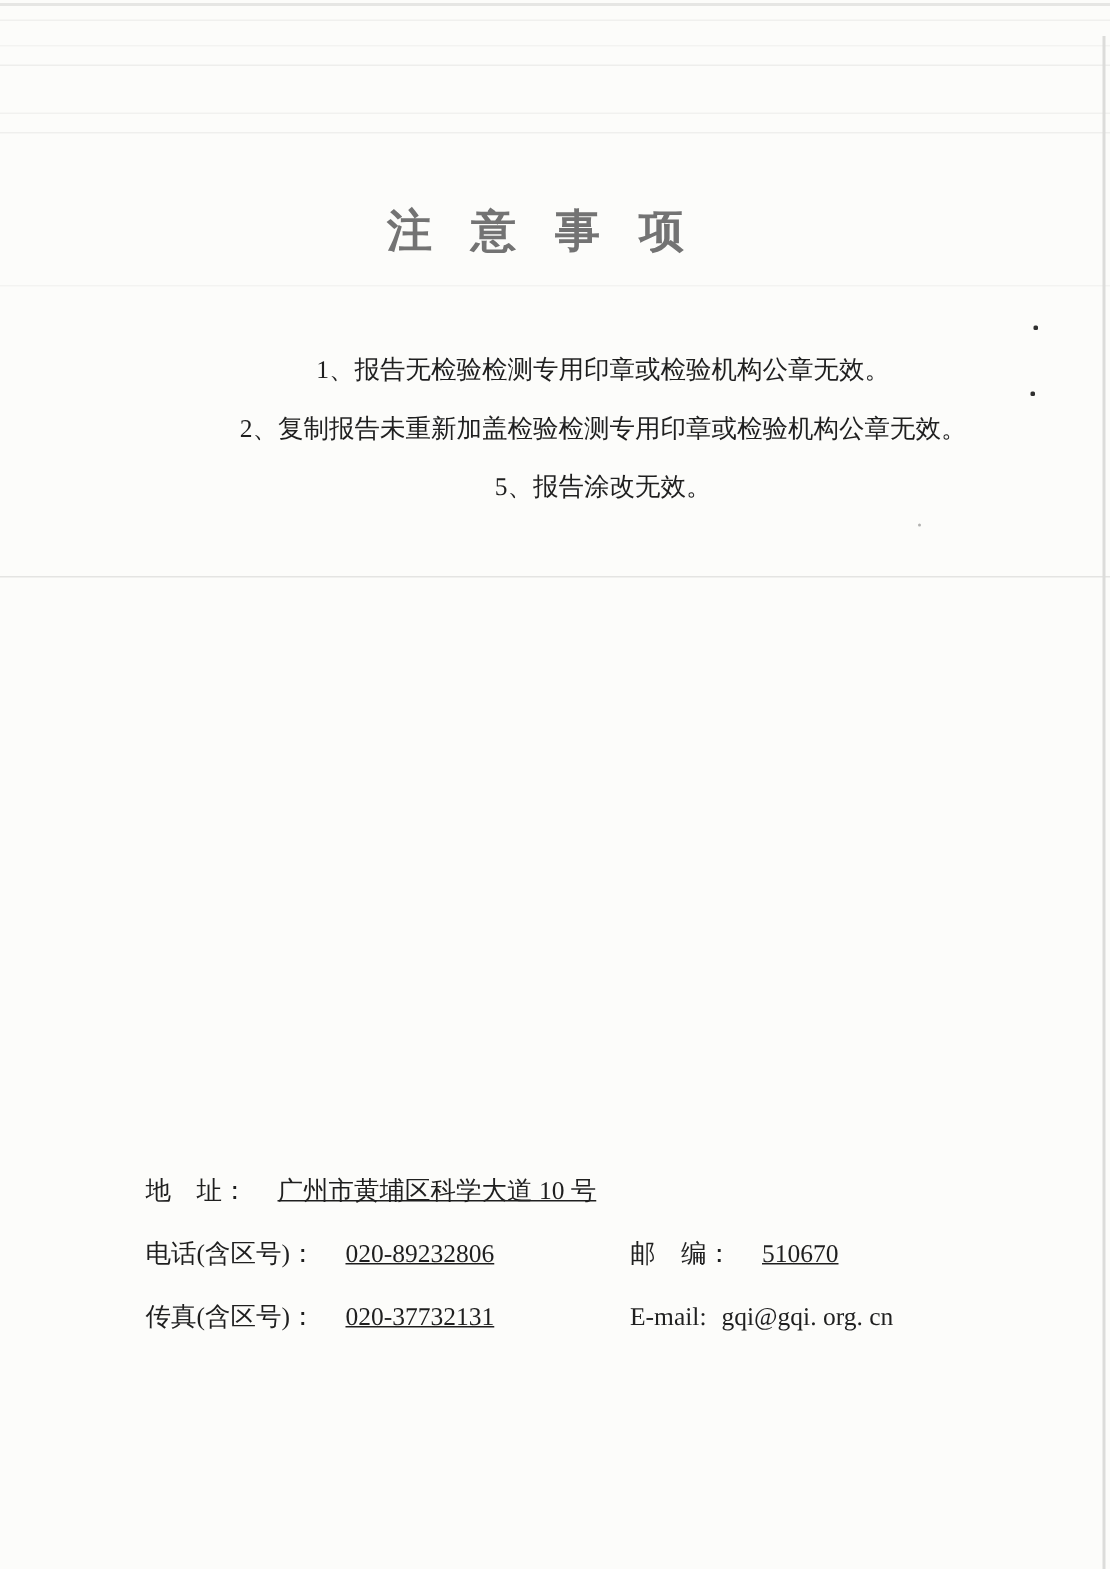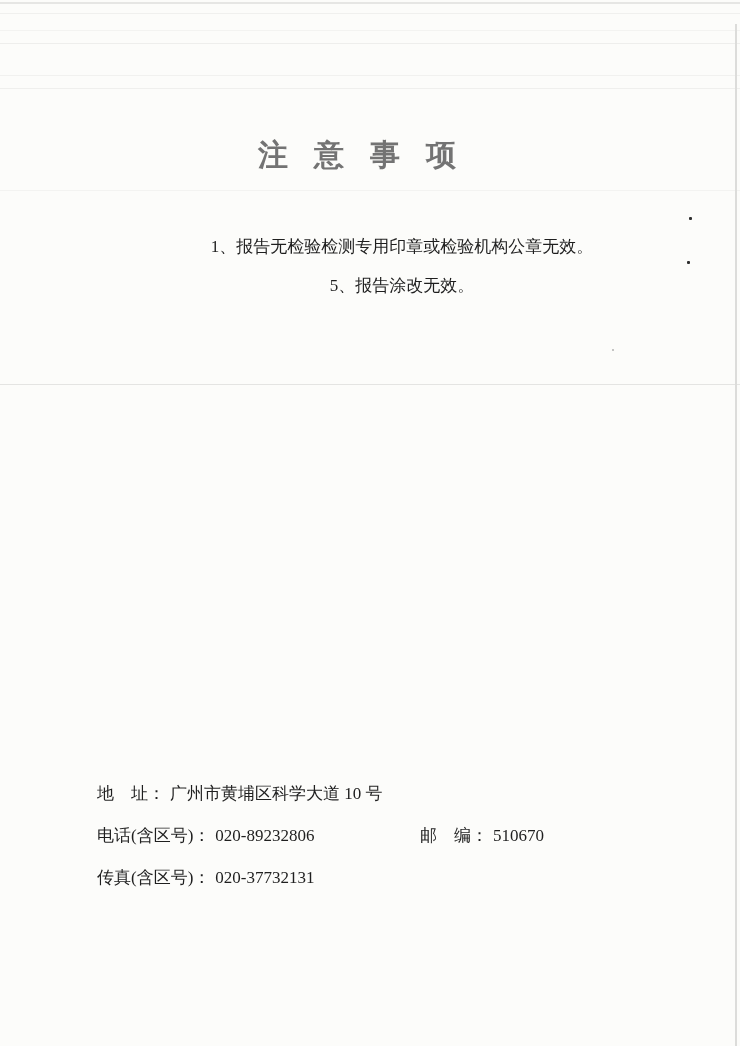--- a/index.html
+++ b/index.html
@@ -99,21 +99,21 @@
     line-height: 26px;
     margin-bottom: 16px;
     white-space: nowrap;
   }
   .footer-right {
     position: absolute;
     left: 323px;
     top: 0;
     white-space: nowrap;
   }
-  .value  { margin-left: 5px; }
+  .value  { margin-left: 20px; text-decoration: underline; }
   .value-email { margin-left: 10px; }
 </style>
 </head>
 <body>
 
 <div>
 
   <div class="scan-line sl-1"></div>
   <div class="scan-line sl-2"></div>
   <div class="scan-line sl-3"></div>
@@ -124,34 +124,38 @@
   <div class="scan-line sl-8"></div>
   <div class="edge-line-right"></div>
   <div class="speck speck-1"></div>
   <div class="speck speck-2"></div>
   <div class="speck speck-3"></div>
 
   <h1 class="page-title">注意事项</h1>
 
   <div class="notes">
     <p class="note-item">1、报告无检验检测专用印章或检验机构公章无效。</p>
+    <p class="note-item">2、复制报告未重新加盖检验检测专用印章或检验机构公章无效。</p>
     <p class="note-item">5、报告涂改无效。</p>
   </div>
 
   <div class="contact-footer">
 
     <div class="footer-row">
       <span>地　址：</span><span class="value">广州市黄埔区科学大道 10 号</span>
     </div>
 
     <div class="footer-row">
       <span>电话(含区号)：</span><span class="value">020-89232806</span>
       <span class="footer-right">
         <span>邮　编：</span><span class="value">510670</span>
       </span>
     </div>
 
     <div class="footer-row">
       <span>传真(含区号)：</span><span class="value">020-37732131</span>
+      <span class="footer-right">
+        <span>E-mail:</span><span class="value-email">gqi@gqi. org. cn</span>
+      </span>
     </div>
 
   </div>
 </div>
 
 </body></html>

